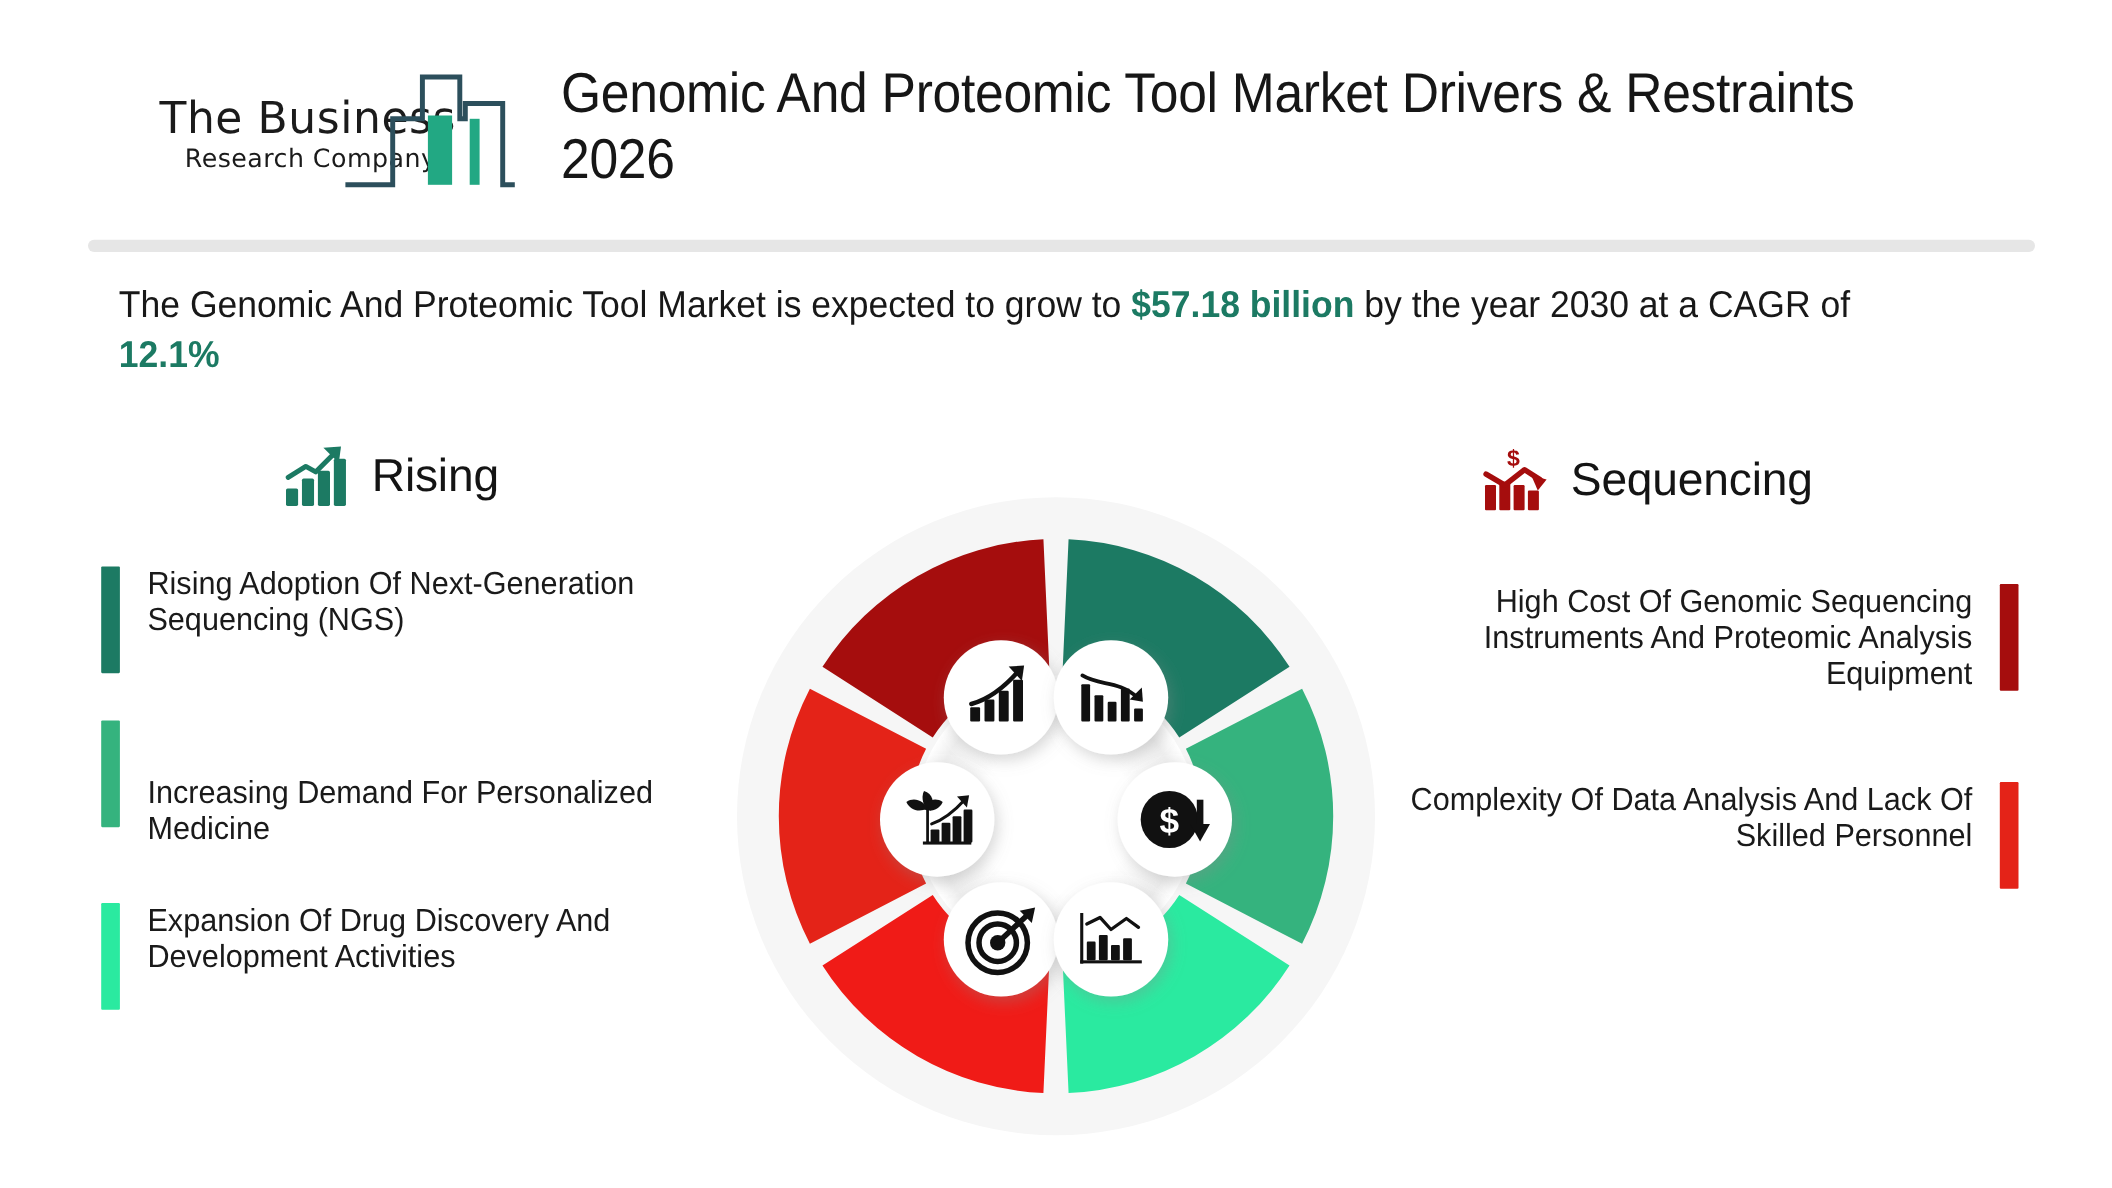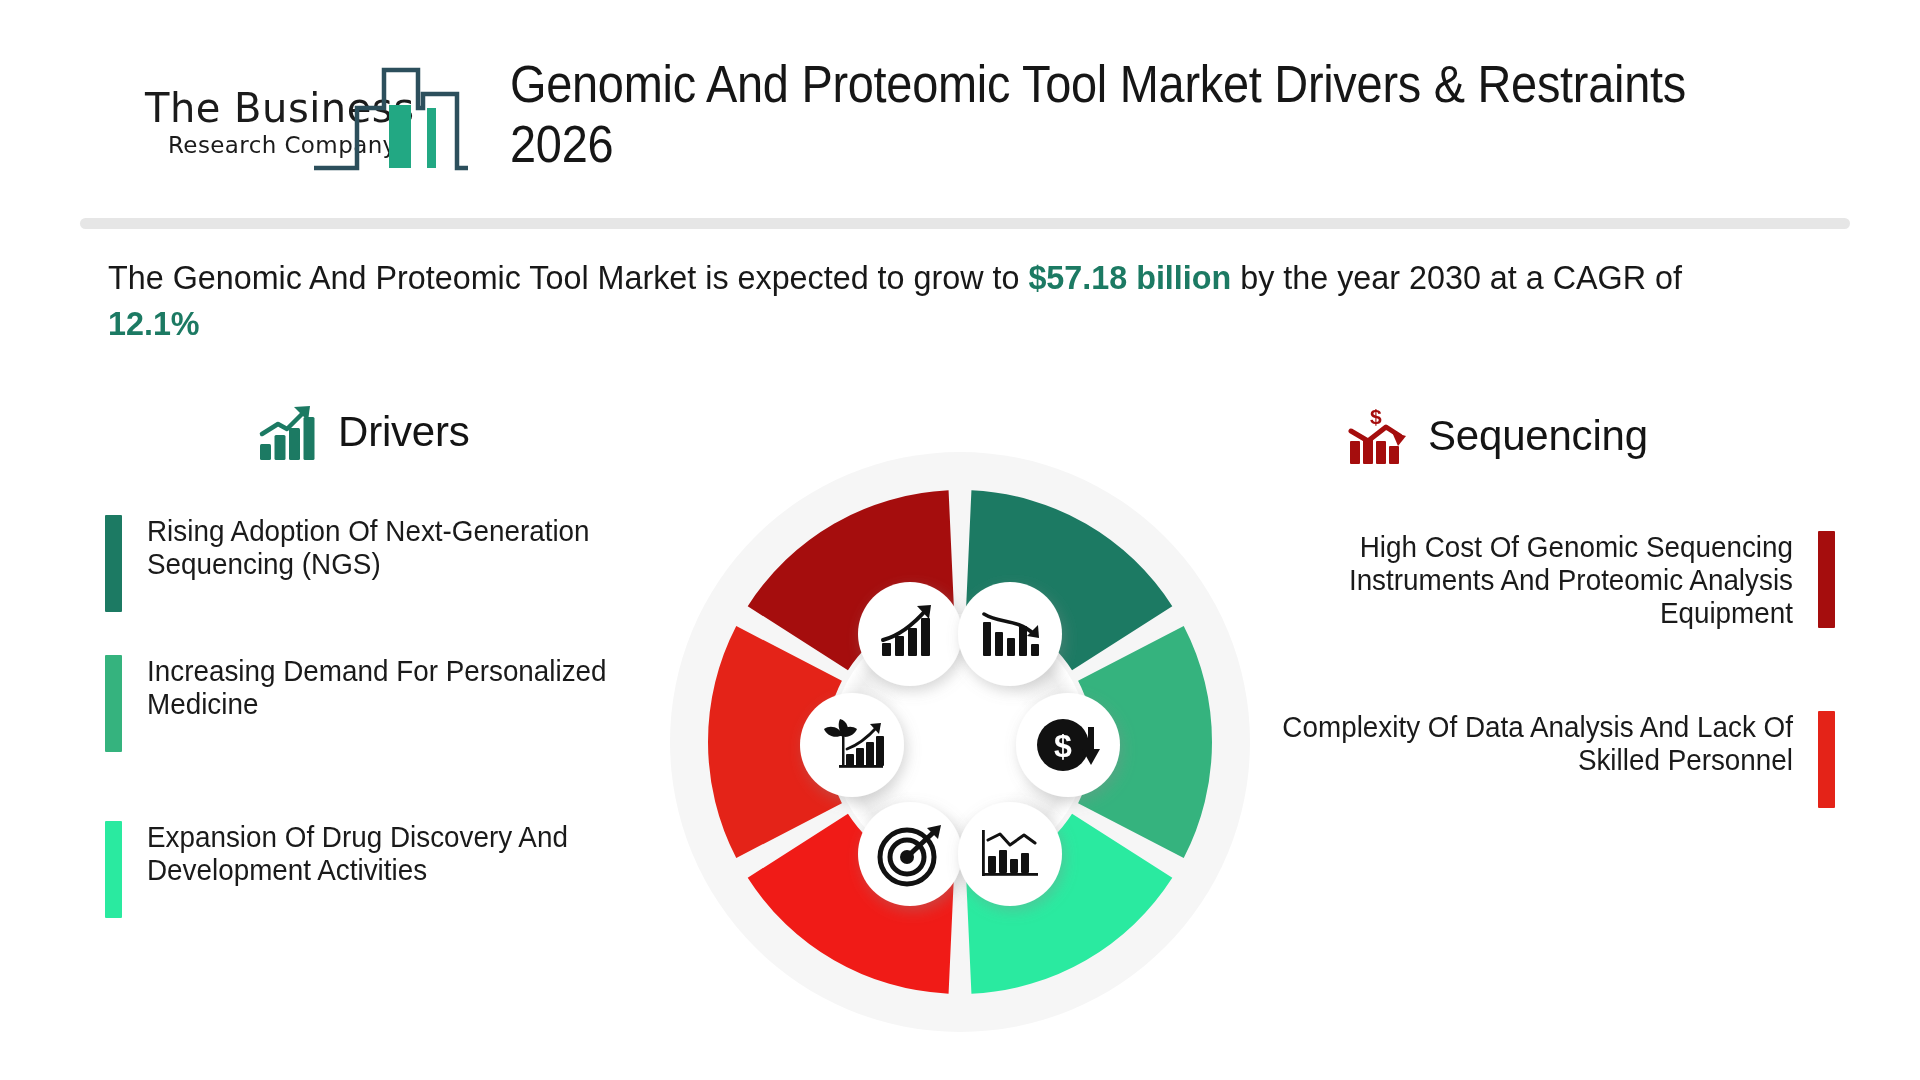--- a/index.html
+++ b/index.html
@@ -33,21 +33,21 @@
   
   .sec-head { position:absolute; display:flex; align-items:center; gap:18px; }
   .sec-head.drivers { left:258px; top:404px; }
   .sec-head.restraints { left:1348px; top:408px; }
   .sec-title { font-size:42px; font-weight:400; color:#141414;
                font-family:"Liberation Sans", sans-serif; letter-spacing:-0.2px; }
   .sec-icon { width:62px; height:56px; display:block; }
 
   
   .col { position:absolute; }
-  .col.left { left:105px; top:515px; width:560px; }
+  .col.left { left:92px; top:515px; width:560px; }
   .col.right { left:1255px; top:515px; width:580px;margin-top:16px; }
 
   .item { position:relative; display:flex; }
   .item.left { padding-left:42px; }
   .item.right { padding-right:42px; justify-content:flex-end; }
 
   .bar { position:absolute; width:17px; border-radius:1px; }
   .item.left .bar { left:0; }
   .item.right .bar { right:0; }
 
@@ -89,21 +89,21 @@
   <svg class="sec-icon" viewBox="0 0 62 56">
     <g fill="#1c7a63">
       <rect x="2" y="40" width="11" height="16" rx="1.5"></rect>
       <rect x="16.5" y="31" width="11" height="25" rx="1.5"></rect>
       <rect x="31" y="24" width="11" height="32" rx="1.5"></rect>
       <rect x="45.5" y="13" width="11" height="43" rx="1.5"></rect>
       <path d="M4 30 L20 20 L29 25 L46 8" stroke="#1c7a63" stroke-width="4.5" fill="none" stroke-linecap="round" stroke-linejoin="round"></path>
       <path d="M36 3 L52 2 L50 17 Z"></path>
     </g>
   </svg>
-  <span class="sec-title">Drivers</span>
+  <span class="sec-title">Rising</span>
 </div>
 
 <div class="sec-head restraints">
   <svg class="sec-icon" viewBox="0 0 62 56">
     <g fill="#a50d0d">
       <rect x="2" y="33" width="10" height="23" rx="1"></rect>
       <rect x="15" y="30" width="10" height="26" rx="1"></rect>
       <rect x="28" y="33" width="10" height="23" rx="1"></rect>
       <rect x="41" y="38" width="10" height="18" rx="1"></rect>
       <path d="M3 23 L20 33 L38 19 L52 28" stroke="#a50d0d" stroke-width="5" fill="none" stroke-linecap="round" stroke-linejoin="round"></path>
@@ -112,21 +112,21 @@
     </g>
   </svg>
   <span class="sec-title">Sequencing</span>
 </div>
 
 <div class="col left">
   <div class="item left" style="height:140px;">
     <span class="bar" style="top:0;height:97px;background:#1c7a63;"></span>
     <span class="item-text">Rising Adoption Of Next-Generation Sequencing (NGS)</span>
   </div>
-  <div class="item left" style="height:166px;">
+  <div class="item left" style="height:166px;align-items:center;">
     <span class="bar" style="top:0;height:97px;background:#35b37e;"></span>
     <span class="item-text">Increasing Demand For Personalized Medicine</span>
   </div>
   <div class="item left" style="height:140px;">
     <span class="bar" style="top:0;height:97px;background:#2aeaa0;"></span>
     <span class="item-text">Expansion Of Drug Discovery And Development Activities</span>
   </div>
 </div>
 
 <div class="col right">

